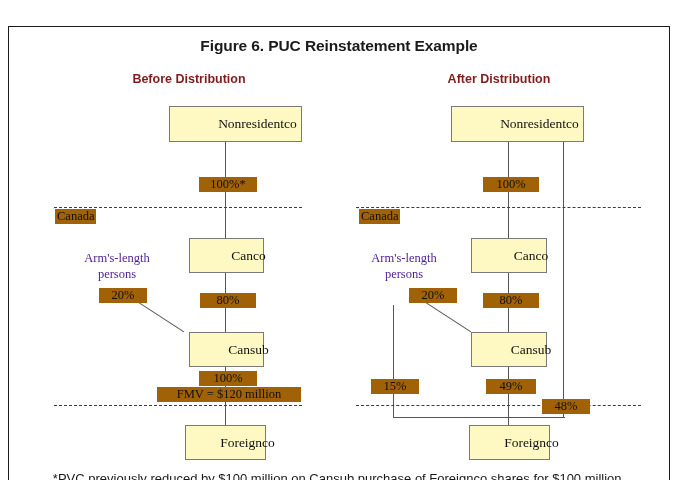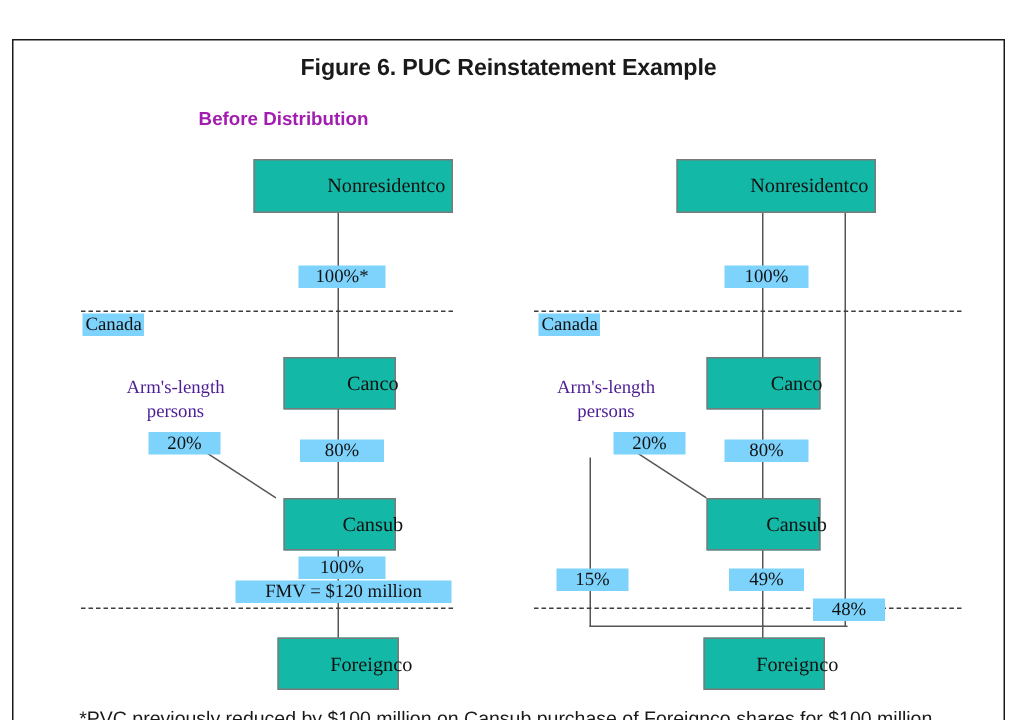--- a/index.html
+++ b/index.html
@@ -34,31 +34,31 @@
     font-weight: bold;
     font-size: 15.5px;
     color: #1a1a1a;
     letter-spacing: -0.1px;
   }
   .panel-heading {
     position: absolute;
     font-family: "Liberation Sans", "DejaVu Sans", sans-serif;
     font-weight: bold;
     font-size: 12.5px;
-    color: #a21caf;
+    color: #7f1d1d;
     text-align: center;
     white-space: nowrap;
   }
   #heading-before { left: 45px;  top: 45px; width: 270px; }
   #heading-after  { left: 355px; top: 45px; width: 270px; }
 
   .entity-box {
     position: absolute;
     border: 1.4px solid #7a7a7a;
-    background: #14b8a6;
+    background: #fef9c3;
     box-sizing: border-box;
     display: flex;
     align-items: center;
     justify-content: center;
     font-size: 13.5px;
     color: #111111;
     z-index: 5;
     padding-left: 44px;
   }
   .edge {
@@ -79,21 +79,21 @@
     position: absolute;
     height: 0;
     border-top: 1.8px dashed #3d3d3d;
     z-index: 3;
   }
   .label {
     position: absolute;
     font-size: 12.5px;
     color: #111111;
     white-space: nowrap;
-    background: #7dd3fc;
+    background: #a16207;
     z-index: 4;
     padding: 0 2px;
   }
   .label-center {
     text-align: center;
   }
   .label-block {
     position: absolute;
     font-size: 12.5px;
     color: #4c1d95;
@@ -114,20 +114,21 @@
   }
 </style>
 </head>
 <body>
 
 <div id="figure-frame">
 
   <div id="figure-title">Figure 6. PUC Reinstatement Example</div>
 
   <div class="panel-heading" id="heading-before">Before Distribution</div>
+  <div class="panel-heading" id="heading-after">After Distribution</div>
 
   <div class="edge edge-v" style="left:216px; top:106px; height:106px;"></div>
   <div class="edge edge-v" style="left:216px; top:245px; height:61px;"></div>
   <div class="edge edge-v" style="left:216px; top:339px; height:60px;"></div>
 
   <div class="edge-diag" style="left:119px; top:268px; width:67px; transform:rotate(33deg);"></div>
 
   <div class="border-line" style="left:45px; top:180px; width:248px;"></div>
   <div class="label" style="left:46px; top:182px;">Canada</div>
 

